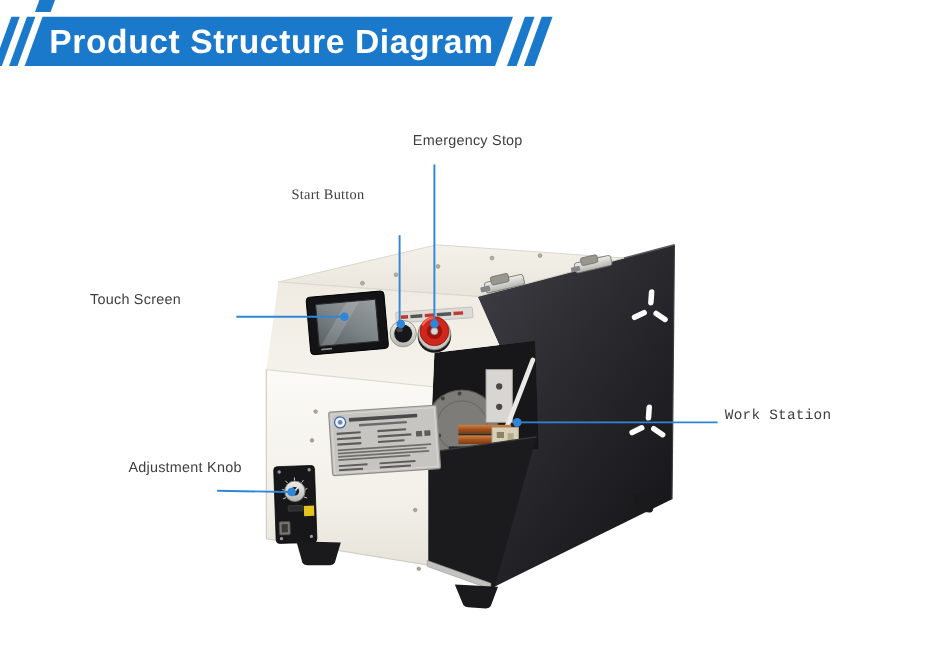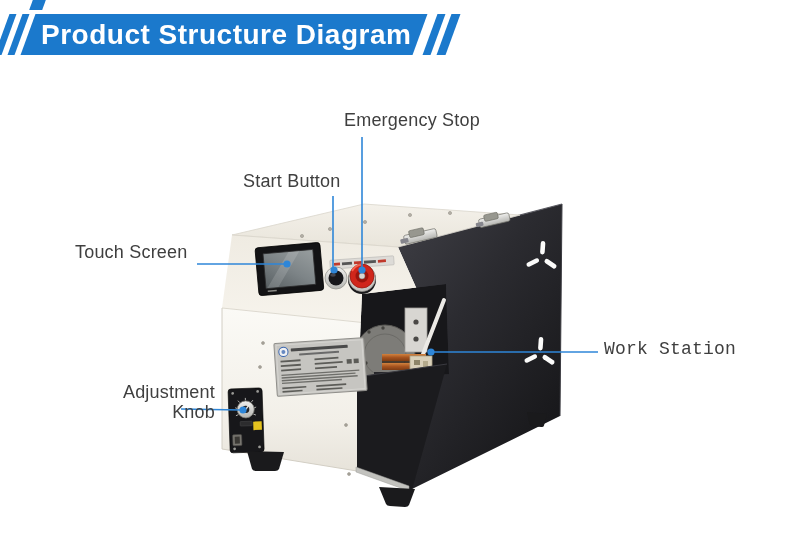--- a/index.html
+++ b/index.html
@@ -19,27 +19,27 @@
   .stripe-l1{left:2px;width:7px;}
   .stripe-l2{left:15px;width:7px;}
   .banner-body{top:14px;left:28px;width:392px;height:41px;}
   .stripe-r1{left:430px;width:8px;}
   .stripe-r2{left:444px;width:9px;}
   .banner-title{display:block;transform:skewX(20deg);color:var(--banner-text);
     font-size:28px;font-weight:bold;line-height:41px;padding-left:13px;
     letter-spacing:.5px;white-space:nowrap;}
 
   
-  .callout-label{position:absolute;color:var(--label-text);font-size:18px;
+  .callout-label{position:absolute;color:var(--label-text);font-size:12px;
     line-height:1.1;letter-spacing:.2px;}
   .lbl-emergency{left:344px;top:111px;}
-  .lbl-start{left:243px;top:172px;}
+  .lbl-start{left:243px;top:156px;font-family:Liberation Serif, serif;}
   .lbl-touch{left:75px;top:243px;}
   .lbl-work{left:604px;top:340px;font-family:Liberation Mono, monospace;}
-  .lbl-knob{left:107px;top:383px;width:108px;text-align:right;}
+  .lbl-knob{left:107px;top:383px;width:108px;}
 
   
   .scene{position:absolute;left:0;top:0;width:790px;height:557px;}
   .leader-line{stroke:var(--leader-line);stroke-width:1.6;fill:none;}
   .leader-dot{fill:var(--leader-line);}
 </style>
 </head>
 <body>
 
 <div>

